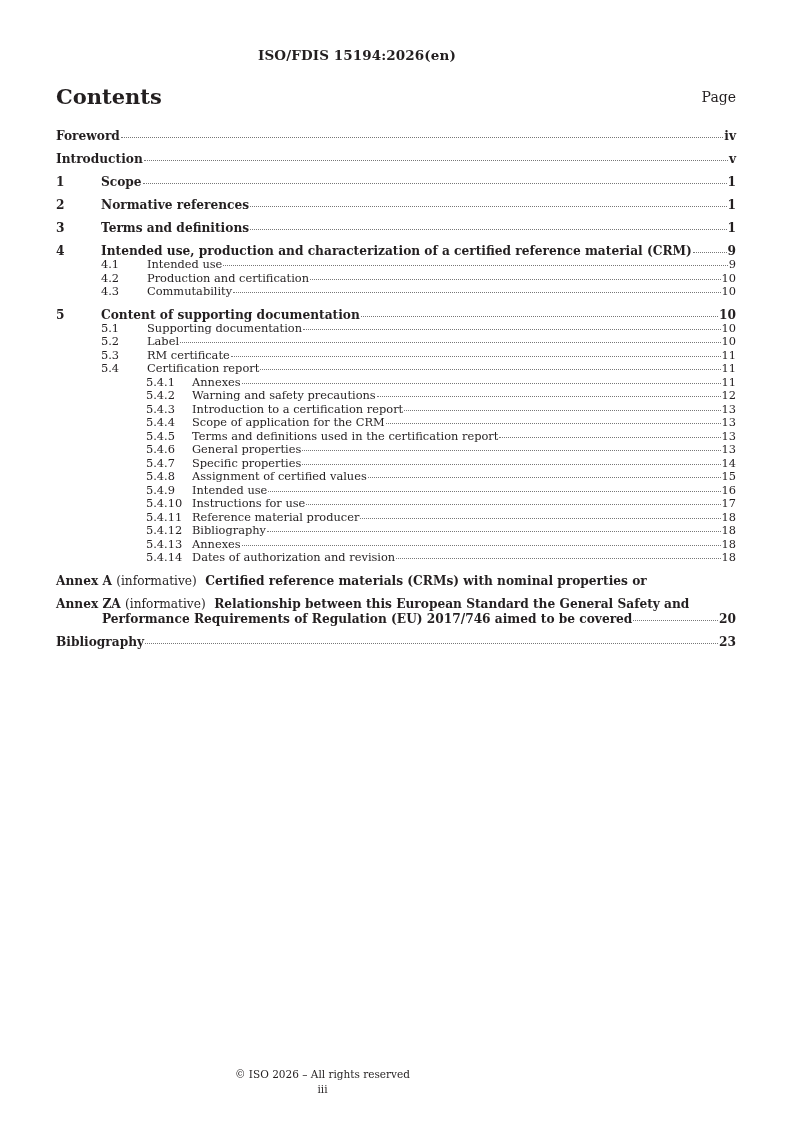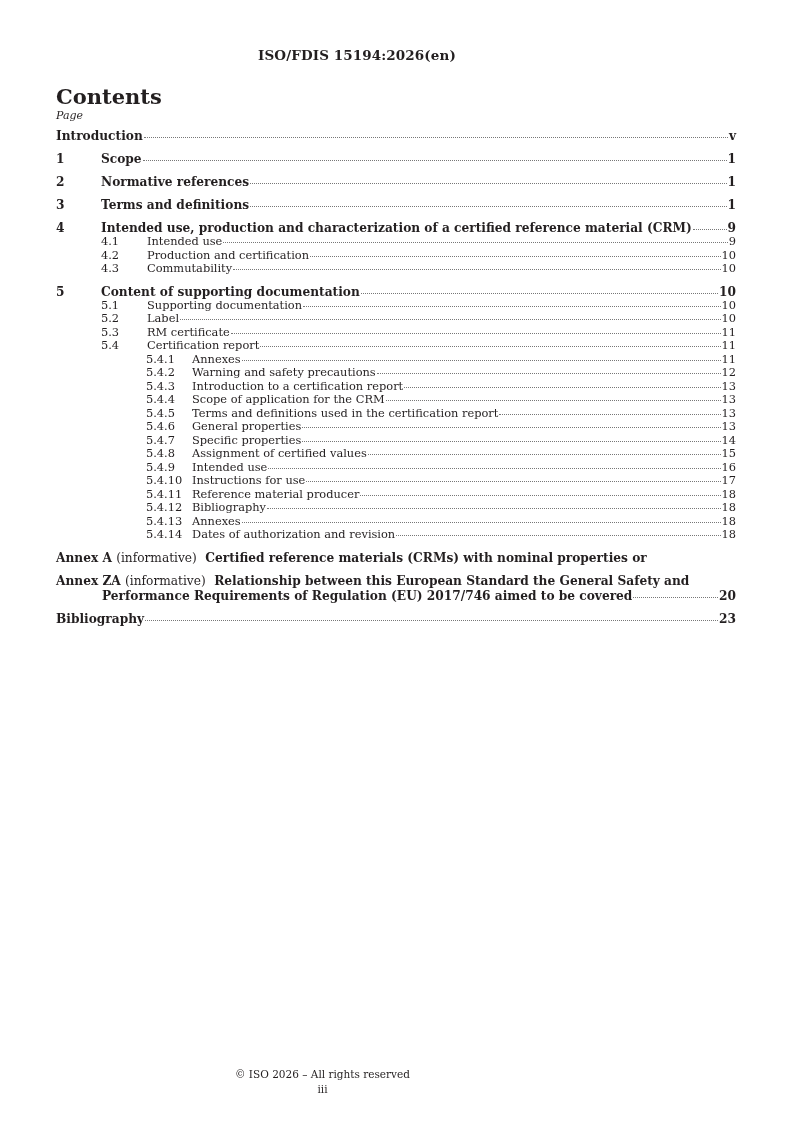--- a/index.html
+++ b/index.html
@@ -7,24 +7,24 @@
     width: 793px; height: 1122px; position: relative; overflow: hidden;
     font-family: "DejaVu Serif", "Liberation Serif", serif;
     color: #231f20;
   }
   .header {
     position: absolute; top: 47px; left: 0; width: 714px; text-align: center;
     font-weight: bold; font-size: 13.5px; letter-spacing: 0.1px;
   }
   .title-row {
     position: absolute; top: 84px; left: 56px; width: 680px;
-    display: flex; justify-content: space-between; align-items: flex-start; flex-direction: column;
+    display: flex; justify-content: space-between; align-items: center;
   }
   .title { font-size: 21px; font-weight: bold; }
-  .page-label { font-size: 11px; font-style: italic; }
+  .page-label { font-size: 14px; }
   .toc { position: absolute; top: 129px; left: 56px; width: 680px; }
   .row {
     display: flex; align-items: baseline; font-size: 12px; line-height: 14px;
   }
   .row .num { flex: 0 0 auto; }
   .row .text { flex: 0 0 auto; white-space: nowrap; }
   .row .dots {
     flex: 1 1 auto; border-bottom: 1px dotted #777; margin: 0 1px; height: 1px;
     transform: translateY(-2px);
   }
@@ -53,20 +53,25 @@
 <div class="header">ISO/FDIS 15194:2026(en)</div>
 
 <div class="title-row">
   <span class="title">Contents</span>
   <span class="page-label">Page</span>
 </div>
 
 <div class="toc">
 
   <div class="row lvl0">
+    <span class="text">Foreword</span>
+      <span class="dots"></span>
+      <span class="pg">iv</span>
+  </div>
+  <div class="row lvl0">
     <span class="text">Introduction</span>
       <span class="dots"></span>
       <span class="pg">v</span>
   </div>
 
   <div class="row lvl1" style="margin-bottom:9px">
     <span class="num">1</span>
       <span class="text">Scope</span>
       <span class="dots"></span>
       <span class="pg">1</span>

